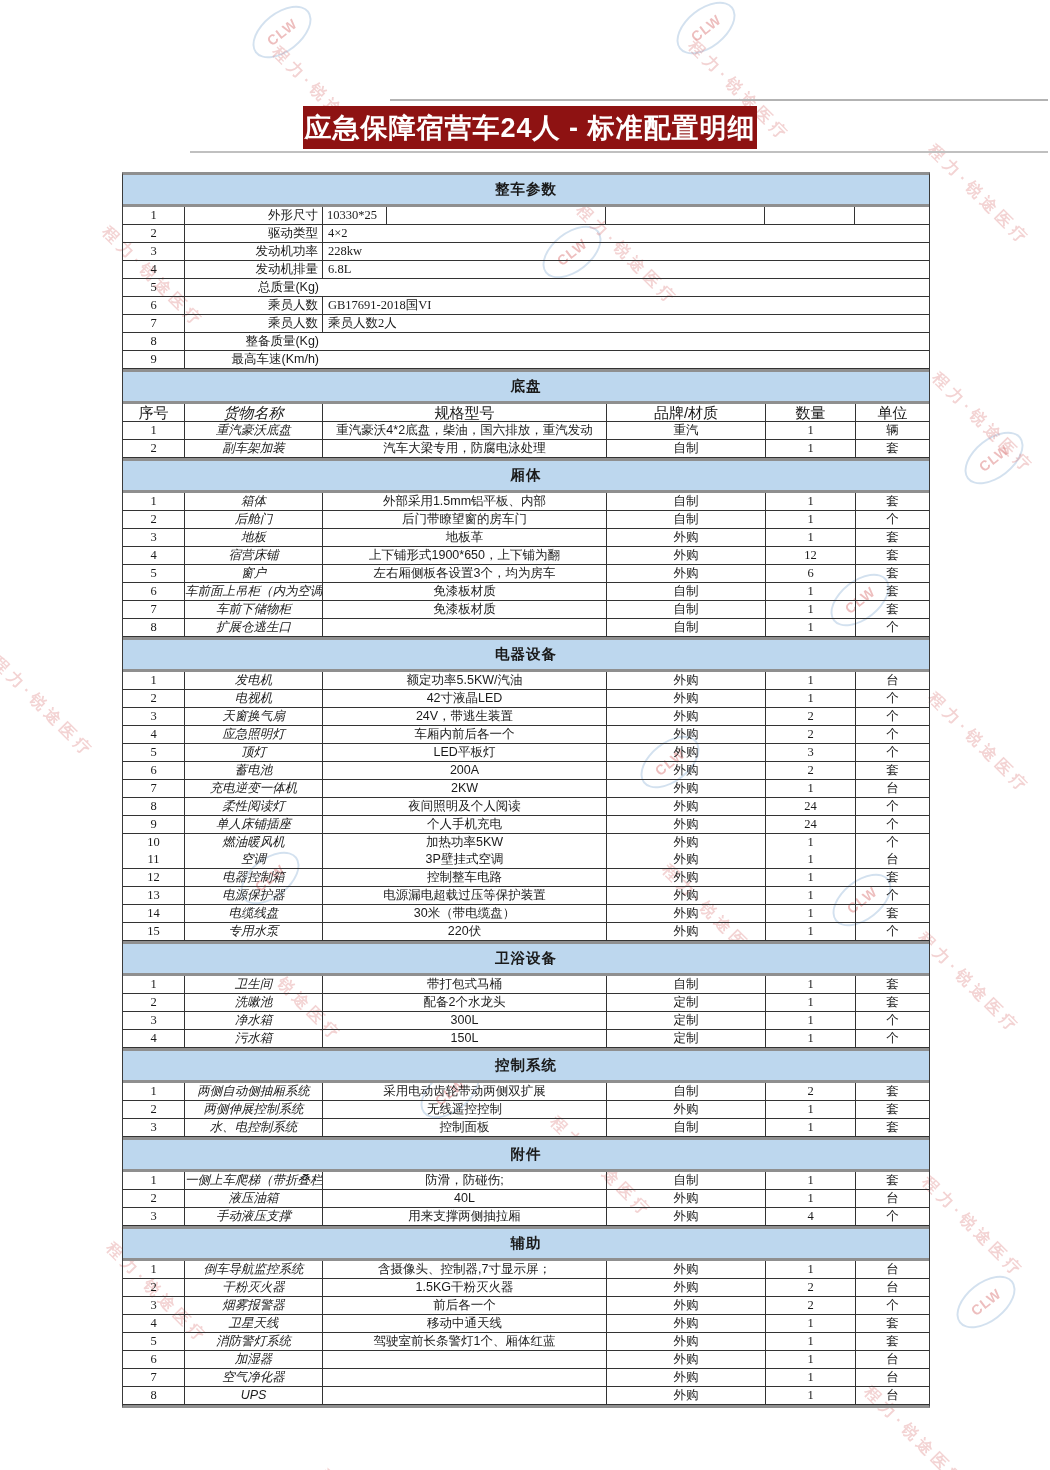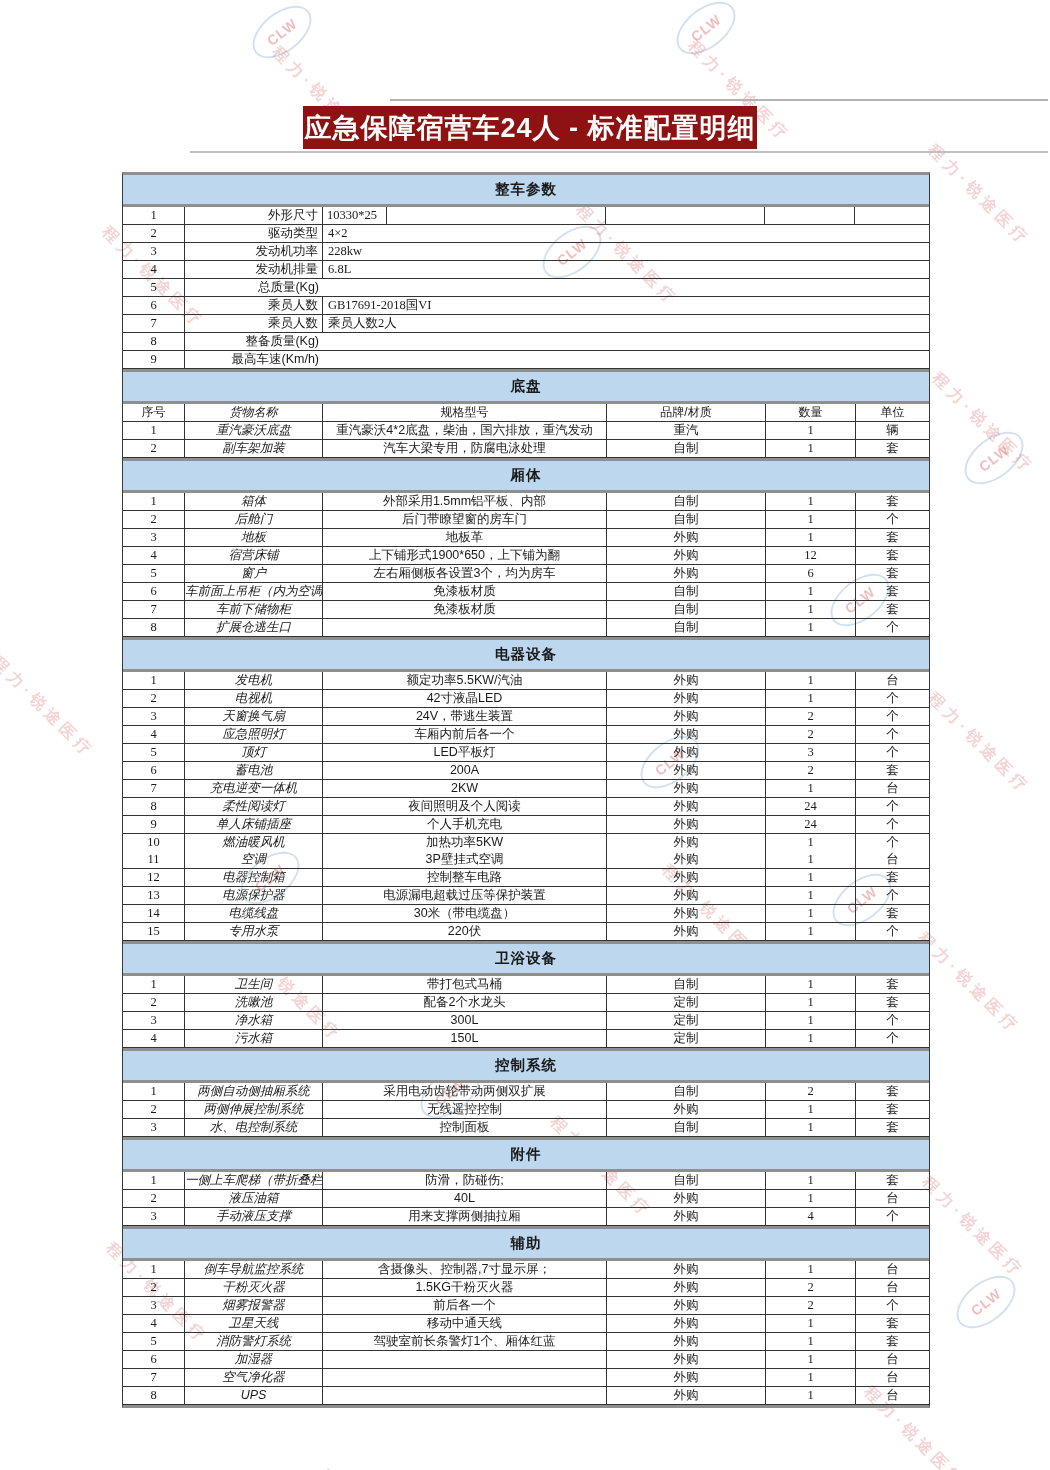--- a/index.html
+++ b/index.html
@@ -42,21 +42,21 @@
   .cell:last-child{border-right:none;}
   .num{font-family:"Liberation Serif","DejaVu Serif",serif;}
   
   .c1{width:62px;}.c2{width:138px;font-style:italic;}.c3{width:284px;}.c4{width:159px;}.c5{width:90px;}.c6{flex:1;}
   
   .p1{width:62px;}
   .p2{width:138px;text-align:right;padding:0 4px;}
   .p3{flex:1;text-align:left;padding:0 5px;}
   .pv{width:64px;text-align:left;padding:0 4px;}
   .f1{width:219px;}.f2{width:159px;}.f3{width:90px;}.f4{flex:1;}
-  .cols-header .cell{font-size:12px;}
+  .cols-header .cell{font-size:15px;}
   
   .wm-layer{position:absolute;left:0;top:0;width:1050px;height:1470px;pointer-events:none;overflow:hidden;}
   .wm-text{
     position:absolute;white-space:nowrap;font-weight:bold;
     font-size:16px;letter-spacing:5px;
     color:var(--wm-pink,#d87070);opacity:.30;
     transform:rotate(45deg);transform-origin:left top;
   }
   .wm-logo{
     position:absolute;width:64px;height:36px;border-radius:50%;

